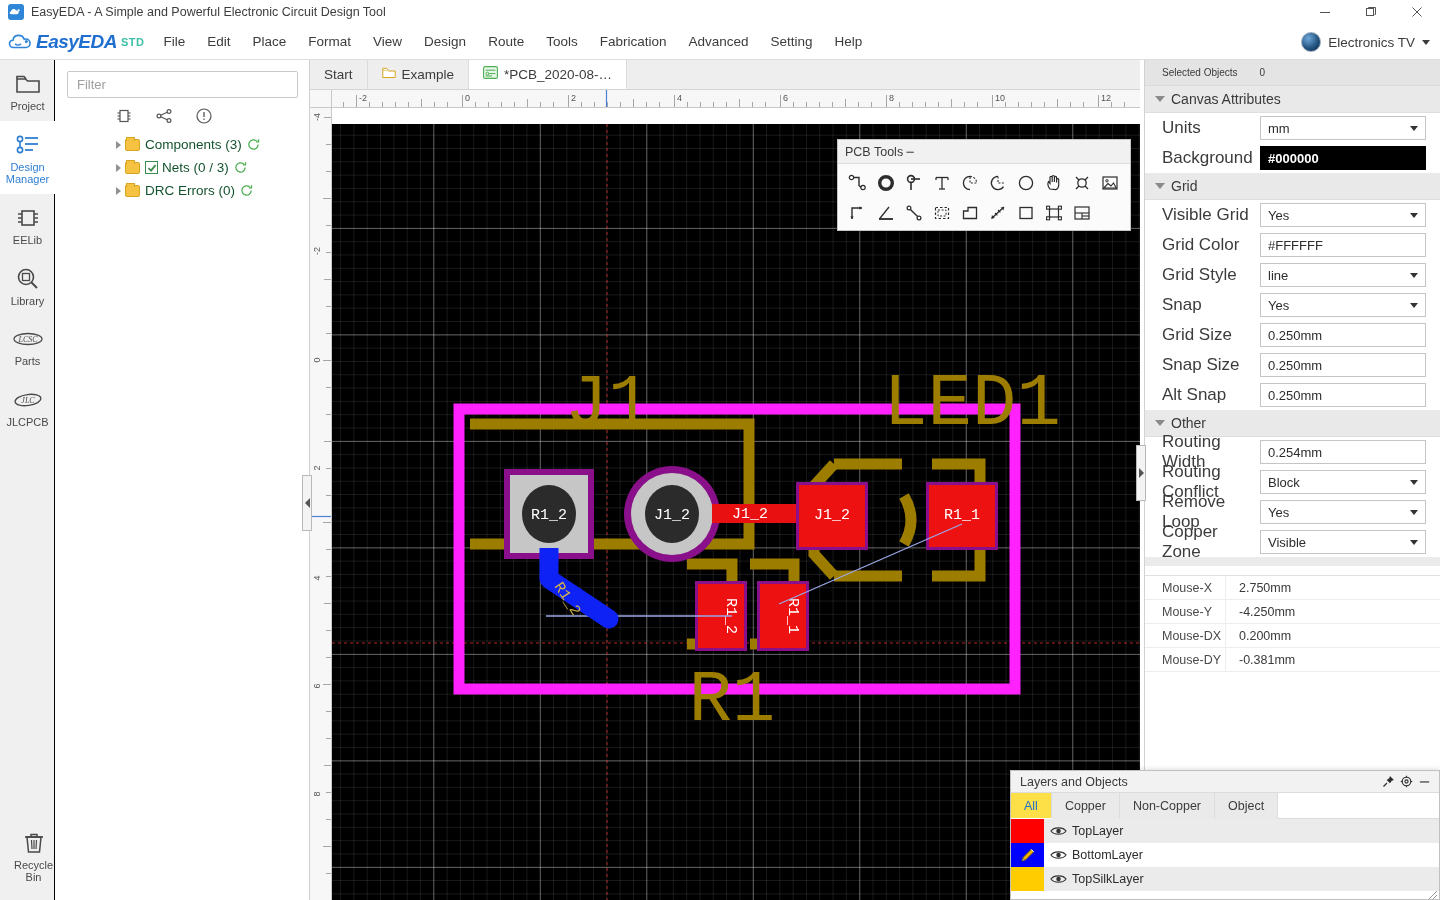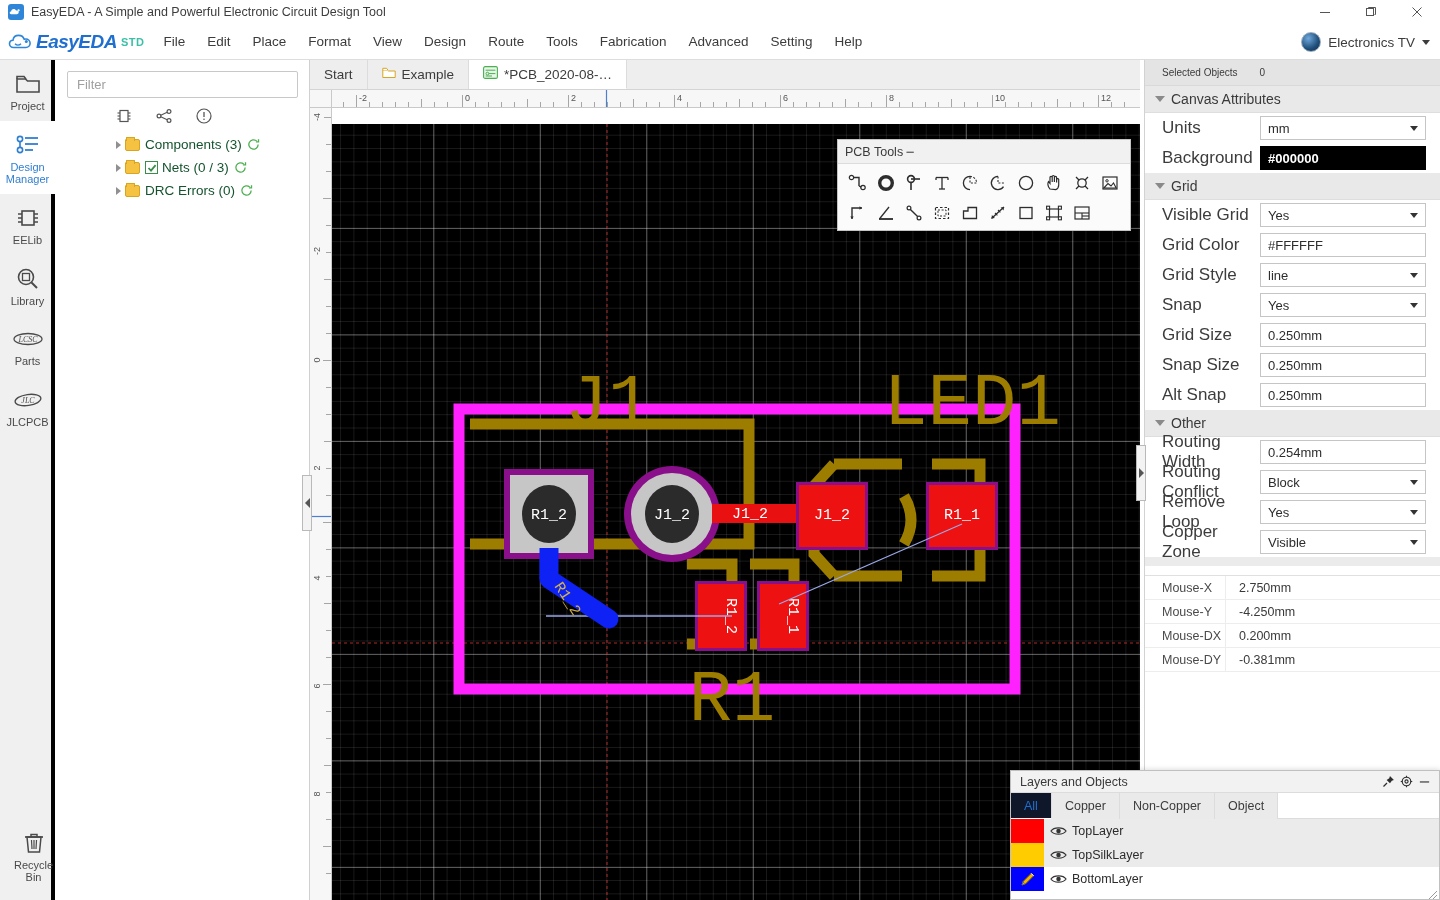--- a/index.html
+++ b/index.html
@@ -57,21 +57,21 @@
     width: 20px; height: 20px; border-radius: 50%;
     background: radial-gradient(circle at 35% 30%, #6fa8dc 0%, #1f4e79 60%, #0c2d4d 100%);
     border: 1px solid #9ab;
   }
   .user-name { font-size: 13.5px; color: #3c3c3c; }
   .caret-dn { width:0;height:0;border-left:4px solid transparent;border-right:4px solid transparent;border-top:5px solid #3c3c3c; }
 
   
   .rail {
     position: absolute; left: 0; top: 60px; width: 55px; height: 840px;
-    background: #f0f0f0; border-right: 4px solid #000000;
+    background: #f0f0f0; border-right: 1px solid #000000;
   }
   .rail-item {
     width: 55px; padding: 9px 2px 8px; text-align: center; cursor: default;
     color: #4a4a4a; font-size: 11px; line-height: 1.15;
   }
   .rail-item.active { background: #ffffff; color: #2f7fd1; }
   .rail-item .r-ico { display: flex; justify-content: center; align-items: center; height: 30px; }
   .rail-item .r-lbl { margin-top: 1px; }
   .rail-bottom { position: absolute; left: 6px; bottom: 8px; width: 55px; }
 
@@ -216,21 +216,21 @@
     height: 22px; background: #f2f2f2; border-bottom: 1px solid #dcdcdc;
     display: flex; align-items: center; padding: 0 6px 0 9px; font-size: 12.5px; color: #3a3a3a;
   }
   .layers-hd .sp { flex: 1; }
   .lhd-btn { width: 18px; display: flex; align-items: center; justify-content: center; color: #3c3c3c; }
   .layers-tabs { display: flex; height: 26px; background: #ffffff; border-bottom: 1px solid #dcdcdc; }
   .ltab {
     padding: 0 13px; height: 26px; line-height: 26px; font-size: 12.5px; color: #3c3c3c;
     background: #eaeaea; border-right: 1px solid #dcdcdc;
   }
-  .ltab.active { background: #0f172a; color: #1f6fd0; border-bottom: 1px solid #fff; }
+  .ltab.active { background: #fde047; color: #1f6fd0; border-bottom: 1px solid #fff; }
   .lrow { display: flex; align-items: center; height: 24px; font-size: 12.5px; color: #2c2c2c; }
   .lrow.alt { background: #ebebeb; }
   .lswatch { width: 33px; height: 24px; flex: none; display:flex; align-items:center; justify-content:center;}
   .leye { width: 28px; display: flex; align-items: center; justify-content: center; color: #333; }
   .resize-grip { position:absolute; right:1px; bottom:1px; width:10px; height:10px; }
 </style>
 </head>
 <body>
 
 <div id="app">
@@ -1037,46 +1037,46 @@
       <div class="lswatch" style="background:#FF0000"></div>
       <div class="leye">
         <svg width="17" height="12" viewBox="0 0 18 12">
           <path d="M1 6 C4 1.5 14 1.5 17 6 C14 10.5 4 10.5 1 6 Z" fill="none" stroke="#333" stroke-width="1.2"></path>
           <circle cx="9" cy="6" r="2.4" fill="#333"></circle>
         </svg>
       </div>
       <span>TopLayer</span>
     </div>
 
+    <div class="lrow">
+      <div class="lswatch" style="background:#0000FF">
+        <svg width="18" height="18" viewBox="0 0 18 18">
+          <path d="M3 15 L4.2 11.4 L12.2 3.4 L14.6 5.8 L6.6 13.8 Z" fill="#f3b301" stroke="#8a6500" stroke-width="1"></path>
+          <path d="M12.2 3.4 L14.6 5.8" stroke="#fff" stroke-width="1"></path>
+          <path d="M3 15 L5.2 14.2 L4.2 11.4 Z" fill="#f6f6f6" stroke="#555" stroke-width="0.8"></path>
+        </svg>
+      </div>
+      <div class="leye">
+        <svg width="17" height="12" viewBox="0 0 18 12">
+          <path d="M1 6 C4 1.5 14 1.5 17 6 C14 10.5 4 10.5 1 6 Z" fill="none" stroke="#333" stroke-width="1.2"></path>
+          <circle cx="9" cy="6" r="2.4" fill="#333"></circle>
+        </svg>
+      </div>
+      <span>BottomLayer</span>
+    </div>
+
     <div class="lrow alt">
       <div class="lswatch" style="background:#FFCC00"></div>
       <div class="leye">
         <svg width="17" height="12" viewBox="0 0 18 12">
           <path d="M1 6 C4 1.5 14 1.5 17 6 C14 10.5 4 10.5 1 6 Z" fill="none" stroke="#333" stroke-width="1.2"></path>
           <circle cx="9" cy="6" r="2.4" fill="#333"></circle>
         </svg>
       </div>
       <span>TopSilkLayer</span>
-    </div>
-
-    <div class="lrow">
-      <div class="lswatch" style="background:#0000FF">
-        <svg width="18" height="18" viewBox="0 0 18 18">
-          <path d="M3 15 L4.2 11.4 L12.2 3.4 L14.6 5.8 L6.6 13.8 Z" fill="#f3b301" stroke="#8a6500" stroke-width="1"></path>
-          <path d="M12.2 3.4 L14.6 5.8" stroke="#fff" stroke-width="1"></path>
-          <path d="M3 15 L5.2 14.2 L4.2 11.4 Z" fill="#f6f6f6" stroke="#555" stroke-width="0.8"></path>
-        </svg>
-      </div>
-      <div class="leye">
-        <svg width="17" height="12" viewBox="0 0 18 12">
-          <path d="M1 6 C4 1.5 14 1.5 17 6 C14 10.5 4 10.5 1 6 Z" fill="none" stroke="#333" stroke-width="1.2"></path>
-          <circle cx="9" cy="6" r="2.4" fill="#333"></circle>
-        </svg>
-      </div>
-      <span>BottomLayer</span>
     </div>
 
     <div class="resize-grip">
       <svg width="10" height="10" viewBox="0 0 10 10">
         <g stroke="#9a9a9a" stroke-width="1">
           <line x1="9" y1="1" x2="1" y2="9"></line>
           <line x1="9" y1="5" x2="5" y2="9"></line>
         </g>
       </svg>
     </div>

